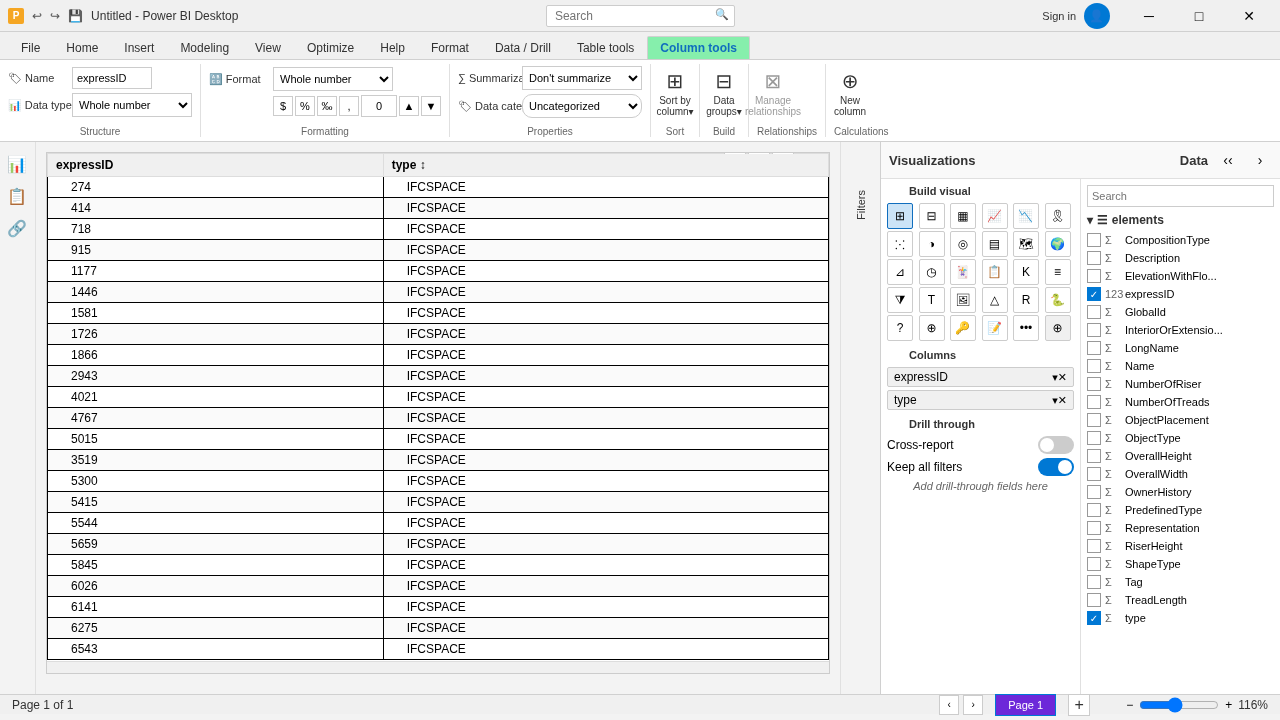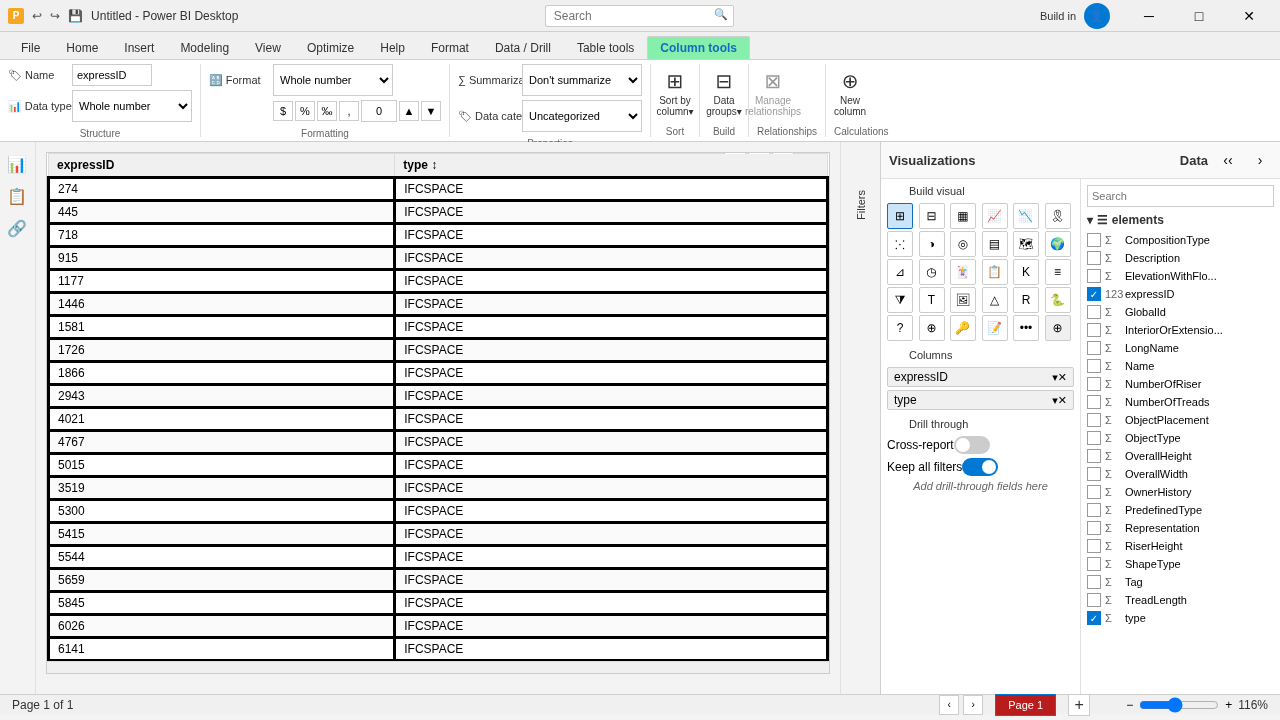--- a/index.html
+++ b/index.html
@@ -68,21 +68,21 @@
     .ribbon-group-content {
       display: flex;
       align-items: center;
       gap: 4px;
       flex: 1;
     }
     .ribbon-row { display: flex; flex-direction: column; gap: 2px; }
     .ribbon-field-row { display: flex; align-items: center; gap: 4px; margin-bottom: 2px; }
     .ribbon-label { font-size: 11px; color: #333; white-space: nowrap; width: 60px; }
     .ribbon-input { height: 22px; border: 1px solid #ccc; padding: 2px 4px; font-size: 11px; background: white; }
-    .ribbon-select { height: 32px; border: 1px solid #ccc; padding: 1px 2px; font-size: 11px; background: white; min-width: 120px; }
+    .ribbon-select { height: 24px; border: 1px solid #ccc; padding: 1px 2px; font-size: 11px; background: white; min-width: 120px; }
     .ribbon-btn-icon {
       width: 32px; height: 54px;
       border: 1px solid transparent;
       background: transparent;
       cursor: pointer;
       display: flex;
       flex-direction: column;
       align-items: center;
       justify-content: center;
       gap: 2px;
@@ -156,22 +156,22 @@
       border: 1px solid #ddd;
       padding: 4px 8px;
       text-align: left;
       font-size: 12px;
       font-weight: 600;
       position: sticky;
       top: 0;
       z-index: 1;
     }
     .data-table td {
-      border: 3px solid #000000;
-      padding: 3px 8px;
+      border: 1px solid #000000;
+      padding: 3px 23px;
       font-size: 12px;
     }
     .data-table tr:nth-child(even) td { background: #fafafa; }
     .col-expressid { width: 80px; }
     .col-type { width: 100px; }
     .th-resize { cursor: col-resize; padding-right: 4px; }
 
     
     .right-panel {
       width: 40px;
@@ -223,21 +223,21 @@
       overflow-y: auto;
       padding: 6px;
     }
     .viz-right {
       flex: 1;
       overflow-y: auto;
       padding: 6px;
     }
 
     
-    .section-title { font-size: 11px; font-weight: 400; color: #333; margin-bottom: 6px; padding-left: 22px; }
+    .section-title { font-size: 11px; font-weight: 700; color: #333; margin-bottom: 6px; padding-left: 22px; }
 
     
     .viz-icons-grid {
       display: grid;
       grid-template-columns: repeat(6, 1fr);
       gap: 2px;
       margin-bottom: 4px;
     }
     .viz-icon-btn {
       width: 26px; height: 26px;
@@ -271,21 +271,21 @@
       background: #f0f0f0;
       border: 1px solid #ccc;
       border-radius: 2px;
       padding: 2px 6px;
       margin-bottom: 3px;
       font-size: 11px;
     }
     .column-pill-name { flex: 1; }
     .pill-btn { border: none; background: transparent; cursor: pointer; font-size: 11px; }
     .drill-section { margin-top: 8px; }
-    .drill-row { display: flex; align-items: center; margin-bottom: 4px; font-size: 11px; }
+    .drill-row { display: flex; align-items: center; justify-content: space-between; margin-bottom: 4px; font-size: 11px; }
     .toggle-switch {
       width: 36px; height: 18px;
       border-radius: 9px;
       background: #ccc;
       position: relative;
       cursor: pointer;
     }
     .toggle-switch.on { background: #0078d4; }
     .toggle-knob {
       width: 14px; height: 14px;
@@ -317,21 +317,21 @@
     .page-tab {
       height: 22px;
       padding: 0 12px;
       border: 1px solid #ccc;
       background: white;
       cursor: pointer;
       display: flex;
       align-items: center;
       font-size: 11px;
     }
-    .page-tab.active { background: #b91c1c; color: white; border-color: #0078d4; }
+    .page-tab.active { background: #6d28d9; color: white; border-color: #0078d4; }
     .add-page-btn { width: 22px; height: 22px; border: 1px solid #ccc; background: white; cursor: pointer; display: flex; align-items: center; justify-content: center; font-size: 16px; color: #333; }
 
     
     .table-scroll {
       height: 100%;
       overflow-y: auto;
       overflow-x: auto;
     }
 
     
@@ -357,21 +357,21 @@
     <span style="font-size:12px;color:#555;">↪</span>
     <span style="font-size:12px;color:#555;">💾</span>
     <span class="title-bar-title">Untitled - Power BI Desktop</span>
   </div>
   <div style="position:relative;">
     <input class="search-bar" placeholder="Search" style="">
     <span style="position:absolute;right:6px;top:3px;font-size:11px;color:#666;">🔍</span>
   </div>
   <div class="title-bar-controls">
     <div style="display:flex;align-items:center;gap:8px;margin-right:12px;">
-      <span style="font-size:11px;color:#333;">Build in</span>
+      <span style="font-size:11px;color:#333;">Sign in</span>
       <div style="width:26px;height:26px;border-radius:50%;background:#0078d4;display:flex;align-items:center;justify-content:center;color:white;font-size:12px;">👤</div>
     </div>
     <button class="title-btn">─</button>
     <button class="title-btn">□</button>
     <button class="title-btn close">✕</button>
   </div>
 </div>
 
 <div class="ribbon-tabs">
   <div class="ribbon-tab">File</div>
@@ -443,21 +443,21 @@
         <div class="ribbon-field-row">
           <span class="ribbon-label">∑ Summarization</span>
           <select class="ribbon-select" style="width:110px;">
             <option>Don't summarize</option>
             <option>Sum</option>
             <option>Average</option>
           </select>
         </div>
         <div class="ribbon-field-row">
           <span class="ribbon-label">🏷 Data category</span>
-          <select class="ribbon-select" style="width:110px;">
+          <select class="ribbon-select" style="width:110px;border-radius:10px;">
             <option>Uncategorized</option>
             <option>Address</option>
             <option>City</option>
           </select>
         </div>
       </div>
     </div>
     <div class="ribbon-group-label">Properties</div>
   </div>
 
@@ -523,21 +523,21 @@
                 type ↕
               </th>
             </tr>
           </thead>
           <tbody id="table-body">
           <tr>
                 <td>274</td>
                 <td>IFCSPACE</td>
               </tr>
               <tr>
-                <td>445</td>
+                <td>414</td>
                 <td>IFCSPACE</td>
               </tr>
               <tr>
                 <td>718</td>
                 <td>IFCSPACE</td>
               </tr>
               <tr>
                 <td>915</td>
                 <td>IFCSPACE</td>
               </tr>

